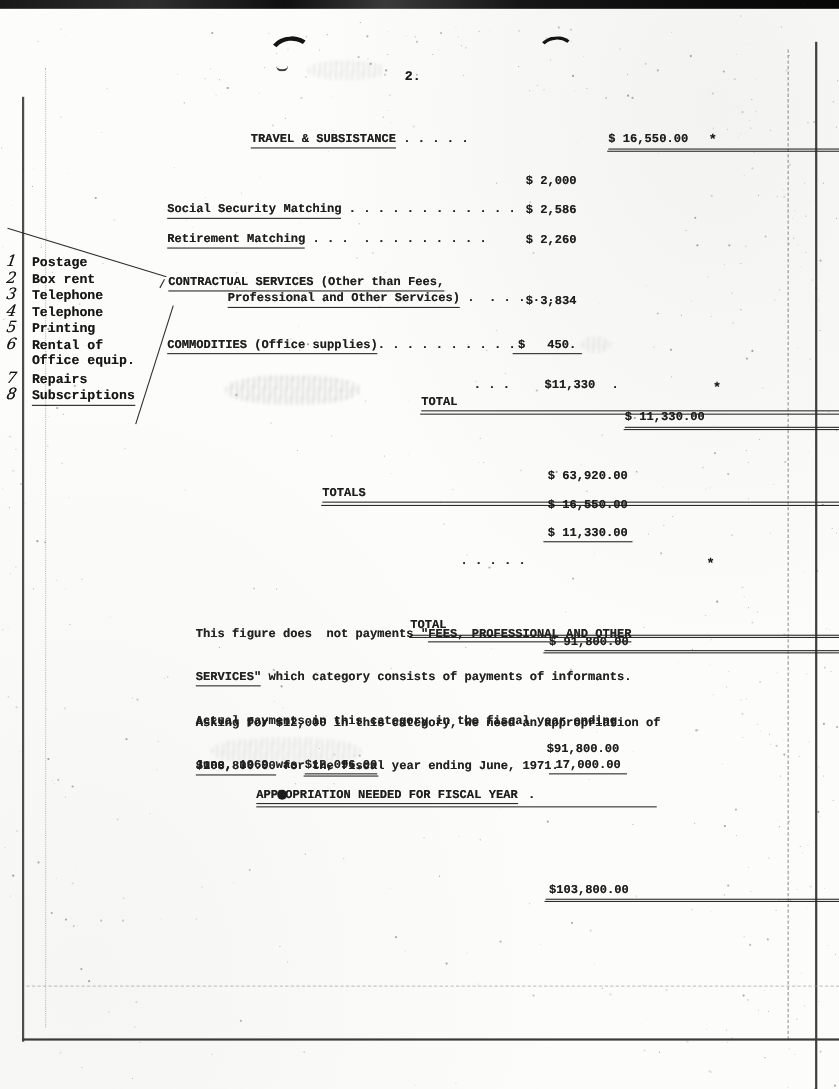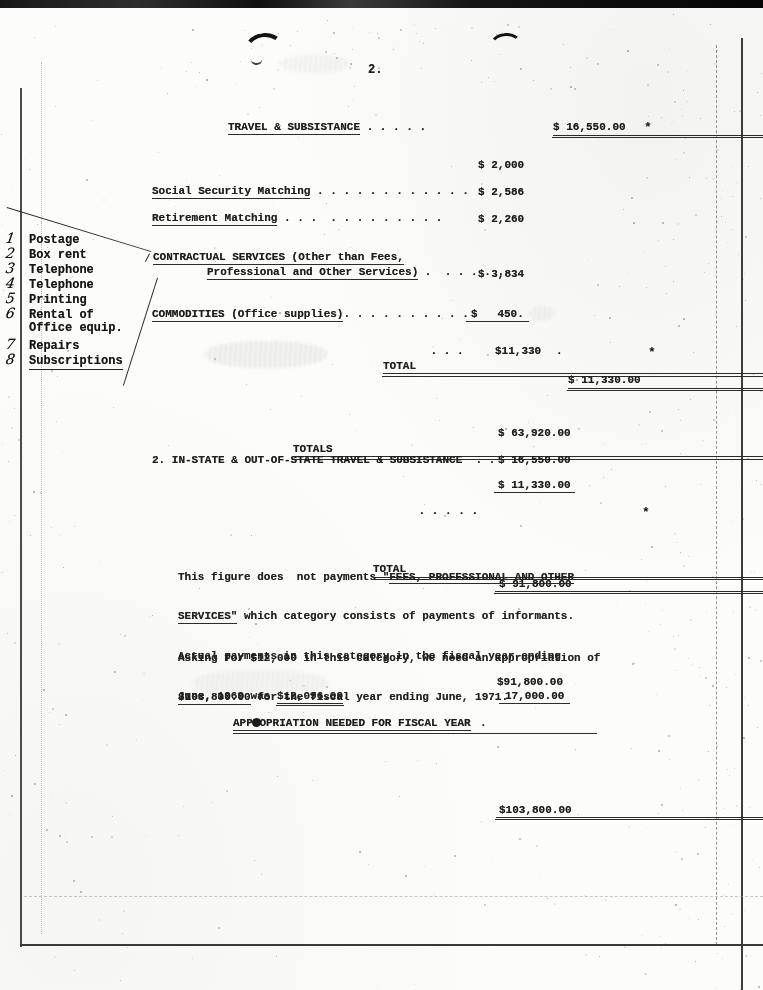--- a/index.html
+++ b/index.html
@@ -105,21 +105,20 @@
   <div class="tline" style="left:424px; top:345px;"> . . .</div>
   <div class="tline" style="left:495px; top:345px;">$11,330</div>
   <div class="tline" style="left:556px; top:345px;">.</div>
   <div class="tline seg-uu" style="left:568px; top:345px;">$ 11,330.00</div>
   <div class="star" style="left:648px; top:346px;">*</div>
 
   <div class="tline seg-uu" style="left:293px; top:399px;">TOTALS</div>
 
   <div class="tline" style="left:498px; top:427px;">$ 63,920.00</div>
 
-  <div class="tline" style="left:152px; top:454px;"><span>2. IN-STATE &amp; OUT-OF-STATE TRAVEL &amp; SUBSISTANCE</span><span>  . .</span></div>
   <div class="tline" style="left:498px; top:454px;">$ 16,550.00</div>
 
   <div class="tline seg-u" style="left:494px; top:479px; padding:0 4px;">$ 11,330.00</div>
 
   <div class="tline seg-uu" style="left:373px; top:505px;">TOTAL</div>
   <div class="tline" style="left:412px; top:505px;"> . . . . .</div>
   <div class="tline seg-uu" style="left:495px; top:505px; padding:0 4px;">$ 91,800.00</div>
   <div class="star" style="left:642px; top:506px;">*</div>
 
   <div class="para" style="left:178px; top:544px;">

